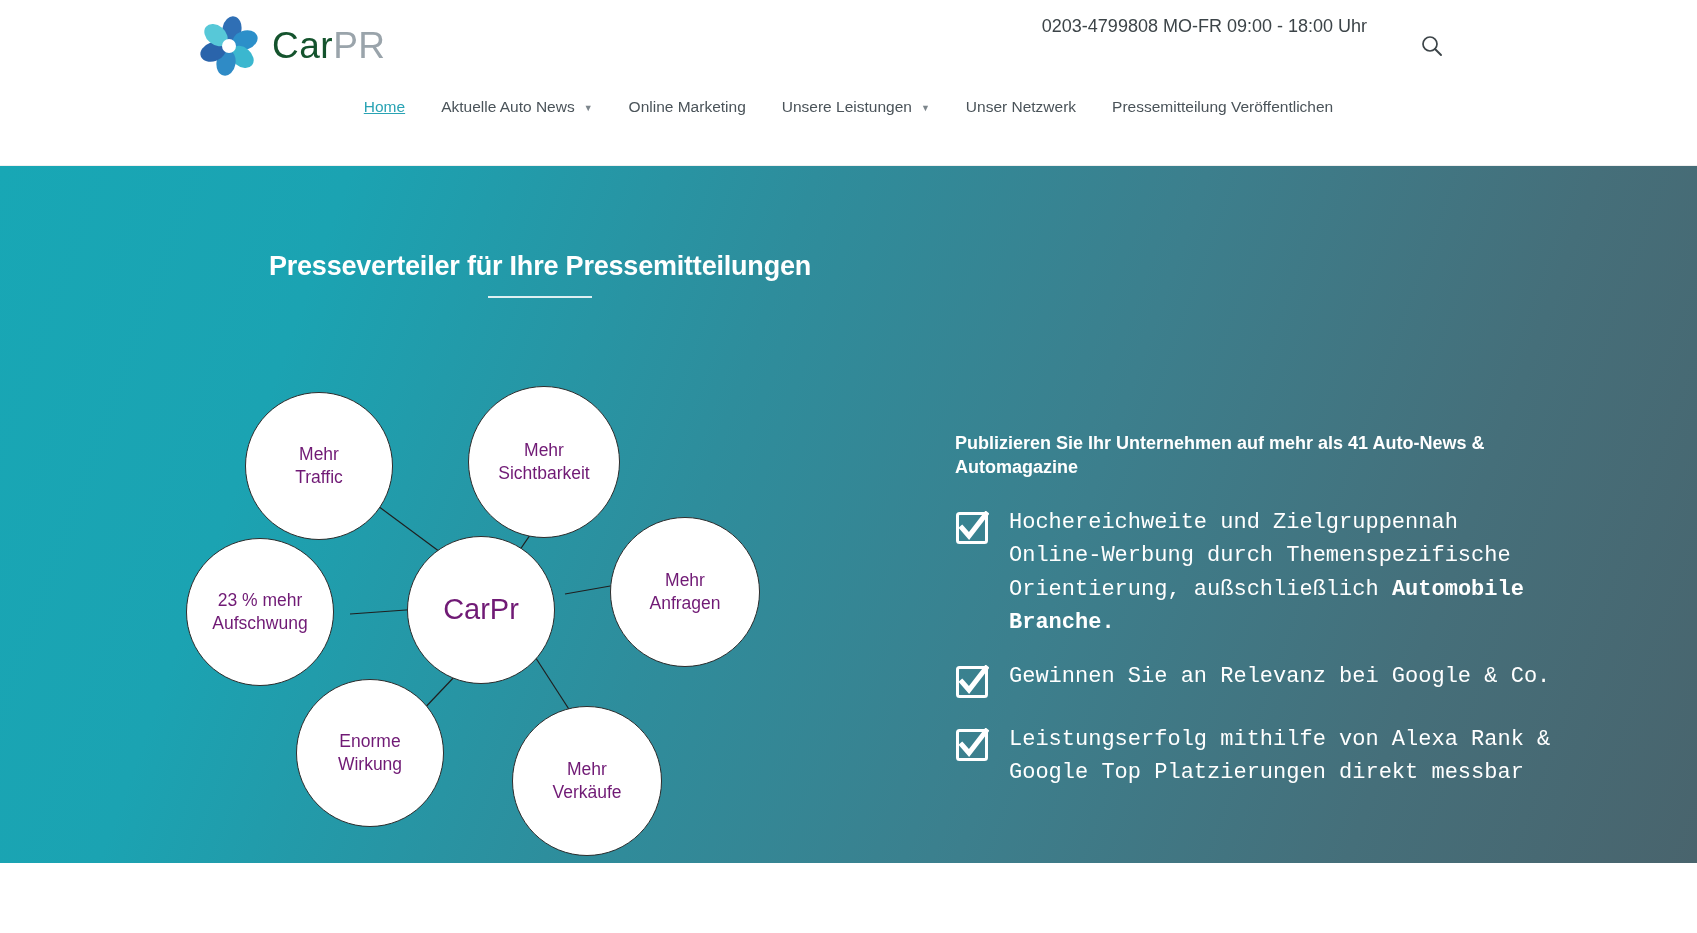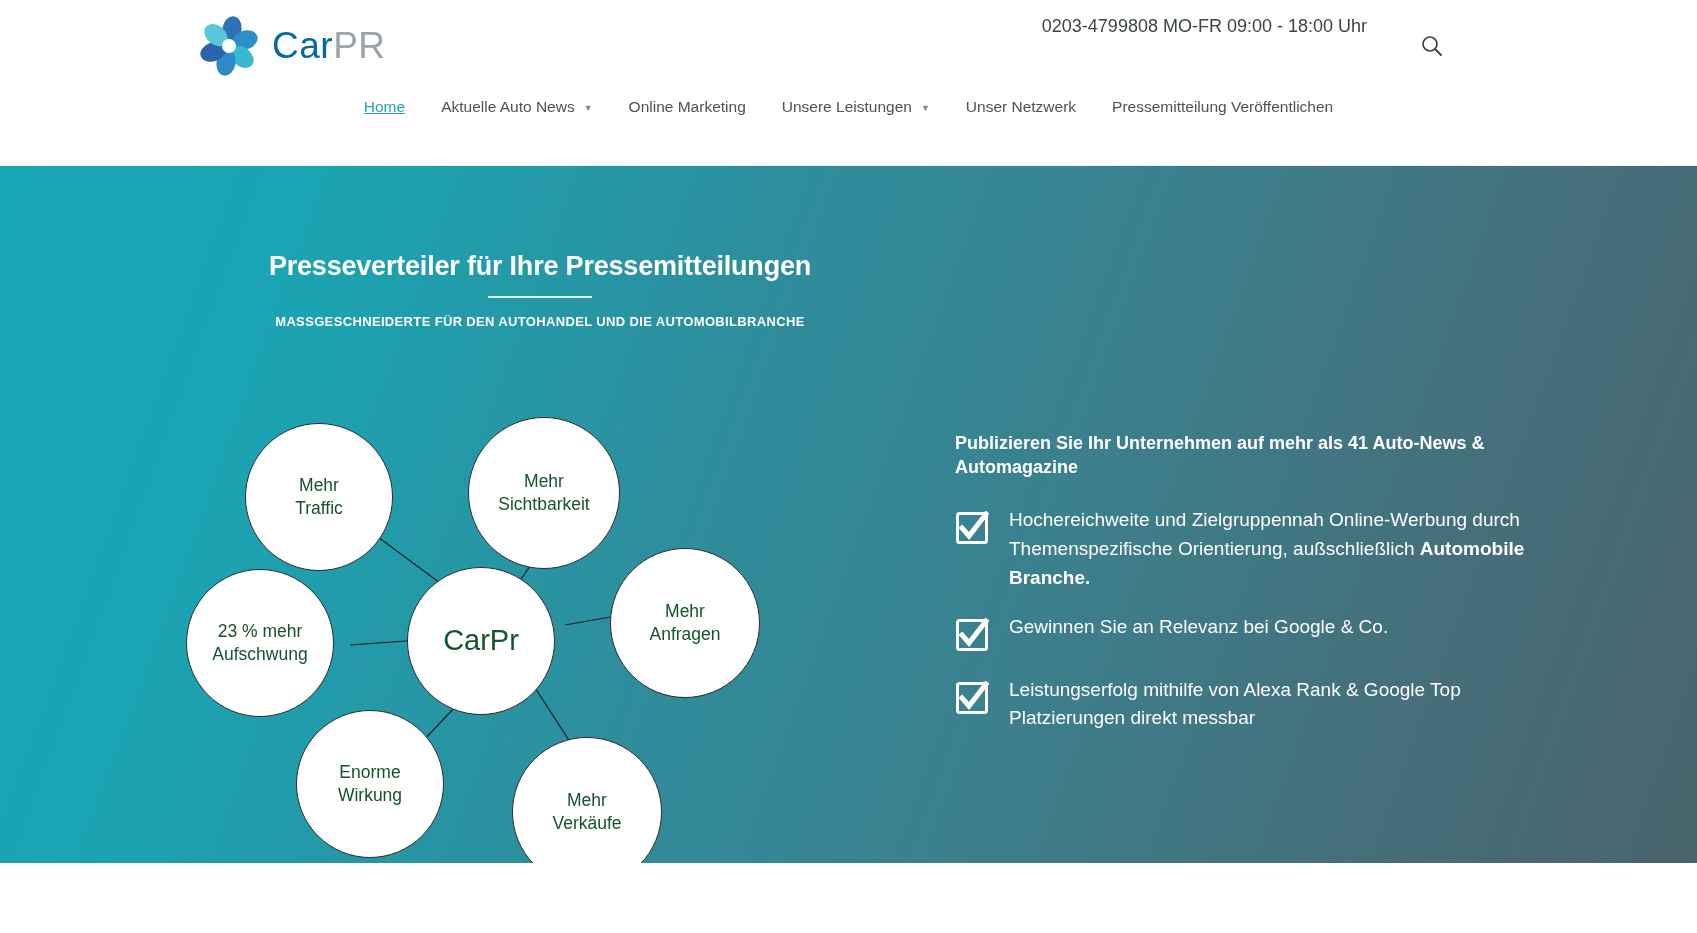--- a/index.html
+++ b/index.html
@@ -24,21 +24,21 @@
     left: 196px; top: 16px;
     display: flex; align-items: center; gap: 10px;
   }
   .logo-mark { width: 66px; height: 60px; display: block; }
   .logo-text {
     font-size: 37px;
     letter-spacing: 0.5px;
     color: #5b6770;
     font-weight: 400;
   }
-  .logo-text .car { color: #0369a1; }
+  .logo-text .car { color: #14532d; }
   .logo-text .pr { color: #9aa4ab; }
 
   .contact-info {
     position: absolute;
     right: 330px; top: 16px;
     font-size: 18px;
     color: #3c4448;
     white-space: nowrap;
   }
   .search-btn {
@@ -112,21 +112,21 @@
 
   .diagram { position: relative; margin-top: 16px; height: 500px; }
   .diagram svg { position: absolute; left: 0; top: 0; }
   .node {
     position: absolute;
     border-radius: 50%;
     background: #ffffff;
     border: 1px solid #2d2d2d;
     display: flex; align-items: center; justify-content: center;
     text-align: center;
-    color: #14532d;
+    color: #701a75;
     line-height: 1.3;
     font-size: 17.5px;
   }
   .node.center { font-size: 29px; }
 
   
   .hero-right {
     position: absolute;
     left: 955px; top: 265px;
     width: 600px;
@@ -140,22 +140,23 @@
   }
   .bullet {
     display: flex;
     align-items: flex-start;
     gap: 20px;
     margin-bottom: 20px;
   }
   .check-icon { flex: 0 0 auto; margin-top: 5px; }
   .bullet-text {
     color: #ffffff;
-    font-size: 19px;
+    font-size: 22px;
     line-height: 1.52;
+    font-family: Liberation Mono, monospace;
   }
   .bullet-text b { font-weight: bold; }
 </style>
 </head>
 <body>
 
 <div class="page">
 
   <div class="header">
 
@@ -207,21 +208,20 @@
         <span>Pressemitteilung Veröffentlichen</span>
       </div>
     </nav>
   </div>
 
   <div class="hero">
 
     <div class="hero-left">
       <h1 class="hero-title">Presseverteiler für Ihre Pressemitteilungen</h1>
       <div class="title-rule"></div>
-      <p class="hero-sub">MASSGESCHNEIDERTE FÜR DEN AUTOHANDEL UND DIE AUTOMOBILBRANCHE</p>
 
       <div class="diagram">
         <svg width="680" height="500" viewBox="0 0 680 500">
           <g stroke="#1f1f1f" stroke-width="1.2" fill="none">
             <line x1="290" y1="275" x2="155" y2="175"></line>
             <line x1="300" y1="265" x2="365" y2="170"></line>
             <line x1="290" y1="290" x2="150" y2="300"></line>
             <line x1="365" y1="280" x2="450" y2="265"></line>
             <line x1="295" y1="320" x2="200" y2="420"></line>
             <line x1="330" y1="335" x2="385" y2="420"></line>

